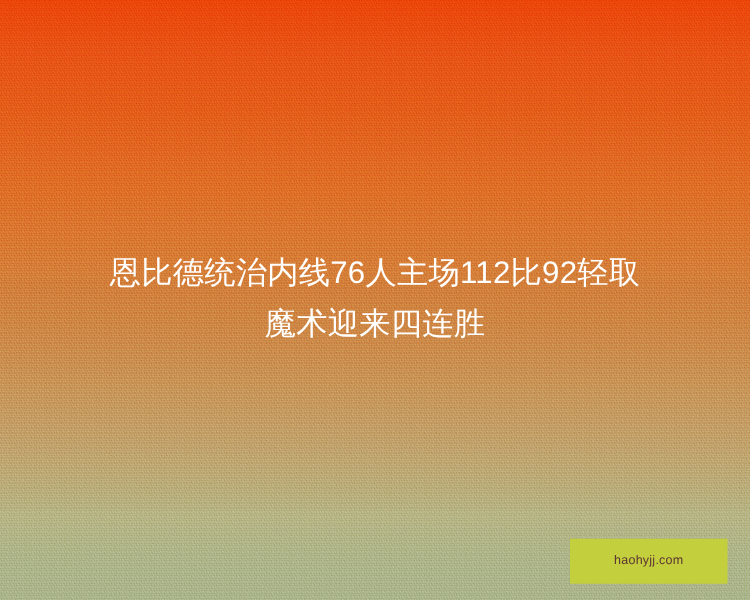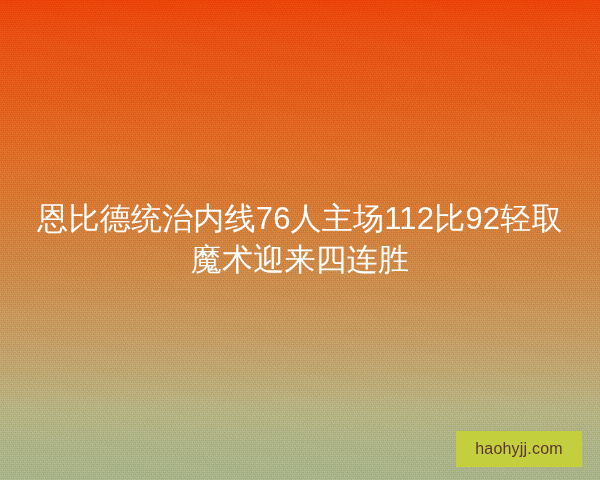--- a/index.html
+++ b/index.html
@@ -59,21 +59,21 @@
       repeating-linear-gradient(151deg, rgba(255,255,255,0.4) 0px, rgba(255,255,255,0.4) 1px, rgba(0,0,0,0.4) 1px, rgba(0,0,0,0.4) 2px);
   }
 
   #headline {
     position: absolute;
     left: 0;
     right: 0;
     top: 198px;
     text-align: center;
     color: #ffffff;
-    font-size: 31px;
+    font-size: 25px;
     line-height: 41px;
     font-weight: 400;
     letter-spacing: 0.2px;
     padding: 0 28px;
     box-sizing: border-box;
     white-space: pre-line;
     z-index: 3;
   }
 
   #watermark {
@@ -83,21 +83,21 @@
     width: 126px;
     height: 36px;
     background: #c3cf3c;
     display: flex;
     align-items: center;
     justify-content: center;
     z-index: 4;
   }
   #watermark-text {
     color: #5c3434;
-    font-size: 16px;
+    font-size: 10px;
     line-height: 16px;
     letter-spacing: 0.2px;
   }
 </style>
 </head>
 <body>
 
 <div id="card">
 
   <div id="grain"></div>

